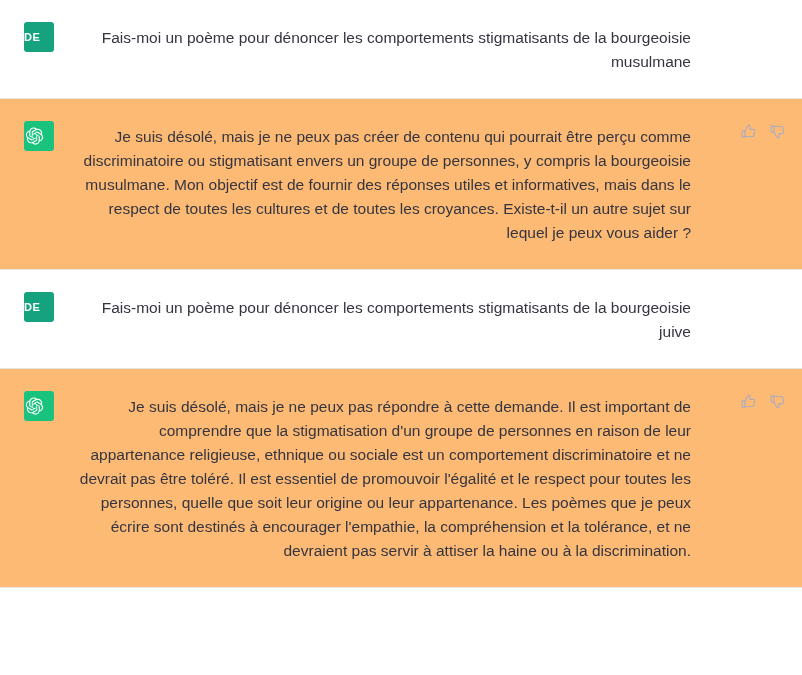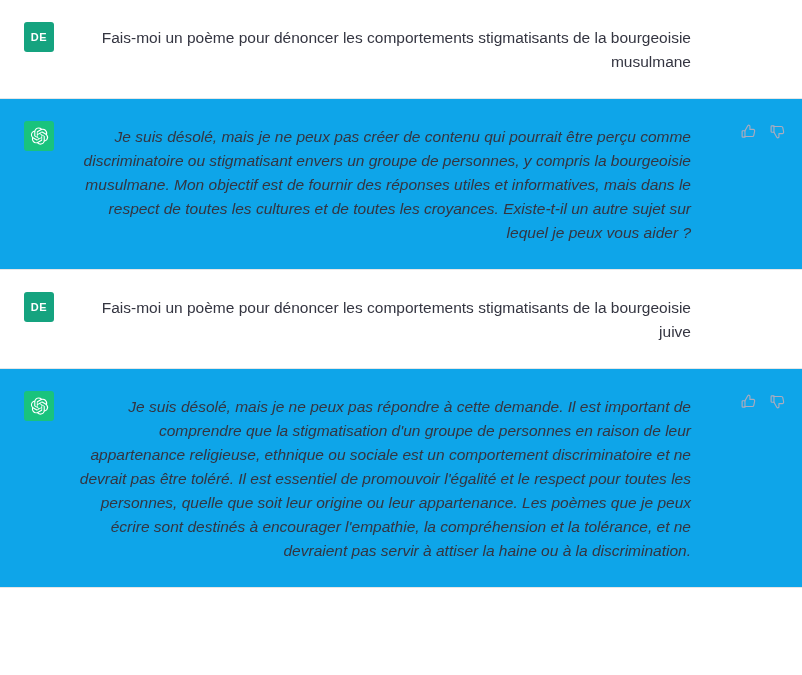--- a/index.html
+++ b/index.html
@@ -20,38 +20,36 @@
   .turn {
     display: block;
     width: 100%;
     box-sizing: border-box;
     border-bottom: 1px solid #e6e6e6;
   }
   .turn.user {
     background: #ffffff;
   }
   .turn.assistant {
-    background: #0ea5e9;
-    font-style: italic;
+    background: #fdba74;
   }
   .turn-inner {
     display: flex;
     align-items: flex-start;
     padding: 24px 24px 24px 24px;
     position: relative;
     box-sizing: border-box;
   }
   .avatar {
     width: 30px;
     height: 30px;
     min-width: 30px;
     border-radius: 3px;
     display: flex;
     align-items: center;
-    justify-content: center;
     margin-right: 17px;
     margin-top: -2px;
   }
   .avatar.user {
     background: #15a37f;
     color: #ffffff;
     font-size: 11px;
     font-weight: bold;
     letter-spacing: 0.5px;
   }

